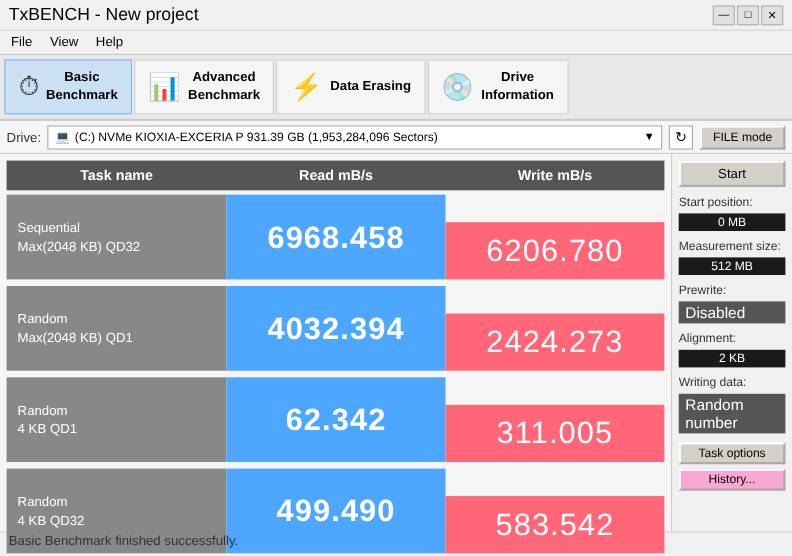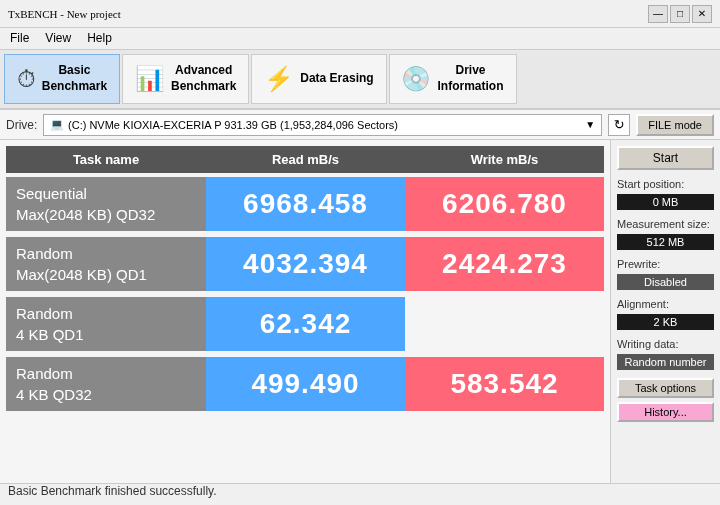--- a/index.html
+++ b/index.html
@@ -16,23 +16,22 @@
     .title-bar {
       background: #f0f0f0;
       display: flex;
       align-items: center;
       justify-content: space-between;
       padding: 4px 8px;
       height: 28px;
       border-bottom: 1px solid #ccc;
     }
     .title-bar-text {
-      font-size: 11px;
+      font-size: 16px;
       font-weight: normal;
-      font-family: Liberation Serif, serif;
     }
     .title-bar-controls {
       display: flex;
       gap: 2px;
     }
     .title-bar-btn {
       width: 20px;
       height: 18px;
       background: #e1e1e1;
       border: 1px solid #adadad;
@@ -168,46 +167,47 @@
       grid-template-columns: 200px 1fr 1fr;
       margin-bottom: 6px;
       gap: 0;
     }
     .row-label {
       background: #888;
       color: white;
       padding: 6px 10px;
       display: flex;
       align-items: center;
-      font-size: 15px;
+      font-size: 12px;
       line-height: 1.4;
     }
     .read-cell {
       background: #4da6ff;
       color: white;
       font-size: 28px;
       font-weight: bold;
       text-align: center;
       display: flex;
       align-items: center;
       justify-content: center;
       padding: 10px 6px;
       letter-spacing: 1px;
     }
     .write-cell {
       background: #ff6677;
       color: white;
       font-size: 28px;
-      font-weight: bold;
+      font-weight: normal;
       text-align: center;
       display: flex;
       align-items: center;
       justify-content: center;
       padding: 10px 6px;
       letter-spacing: 1px;
+      margin-top: 25px;
     }
 
     
     .right-panel {
       width: 110px;
       background: #f0f0f0;
       border-left: 1px solid #ccc;
       padding: 6px 6px;
       display: flex;
       flex-direction: column;
@@ -231,23 +231,23 @@
       background: #1a1a1a;
       color: white;
       font-size: 11px;
       padding: 2px 6px;
       text-align: center;
       width: 100%;
     }
     .panel-value-btn {
       background: #555;
       color: white;
-      font-size: 11px;
+      font-size: 14px;
       padding: 2px 6px;
-      text-align: center;
+      text-align: left;
       width: 100%;
       cursor: pointer;
       border: none;
     }
     .task-options-btn {
       background: #d4d0c8;
       border: 2px outset #ffffff;
       padding: 2px 6px;
       font-size: 11px;
       cursor: pointer;
@@ -373,20 +373,21 @@
     </div>
 
     <div class="table-row">
       <div class="row-label">
         <div>
           <div>Random</div>
           <div>4 KB QD1</div>
         </div>
       </div>
       <div class="read-cell">62.342</div>
+      <div class="write-cell">311.005</div>
     </div>
 
     <div class="table-row">
       <div class="row-label">
         <div>
           <div>Random</div>
           <div>4 KB QD32</div>
         </div>
       </div>
       <div class="read-cell">499.490</div>

